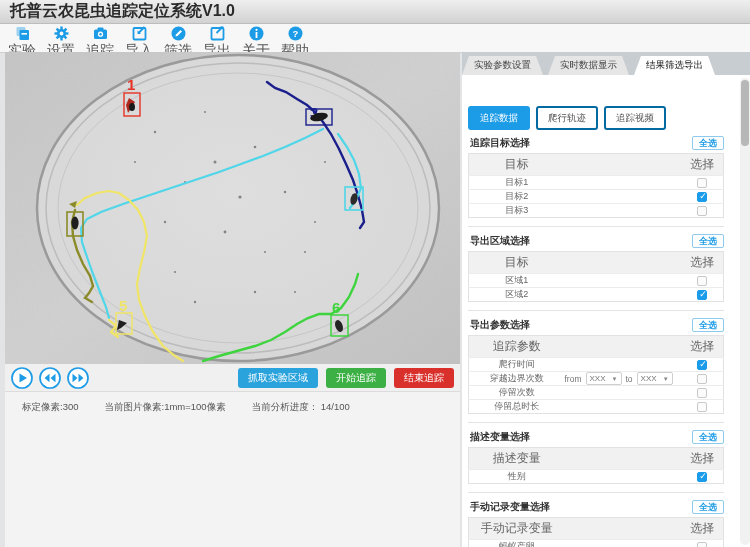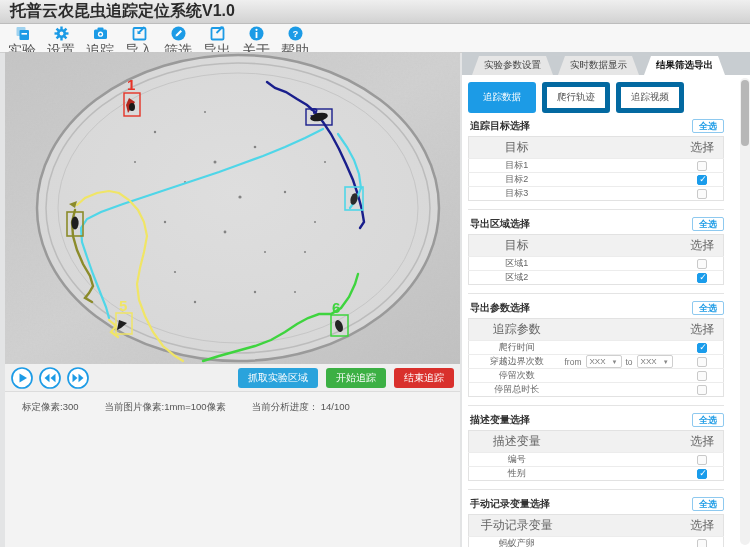--- a/index.html
+++ b/index.html
@@ -33,30 +33,30 @@
   .abtn.capture { background:#2aa3dc; }
   .abtn.start { background:#3cb044; }
   .abtn.stop { background:#d9302c; }
   .statusarea { width:455px; height:155px; background:#f3f3f3; padding:9px 0 0 17px; }
   .statusarea .srow { display:flex; font-size:9.5px; color:#555; }
   .statusarea .srow span { margin-right:26px; }
 
   
   .panel { position:absolute; left:462px; top:52px; width:288px; height:495px; }
   .tabbar { height:23px; background:#c8cdd1; display:flex; align-items:flex-end;
-    padding-left:10px; gap:5px;text-align:center; }
+    padding-left:0; gap:5px;text-align:center; }
   .tab { height:19px; padding:0 12px; display:flex; align-items:center;
     font-size:9.5px; color:#444; background:#e6e6e6; cursor:pointer;
     clip-path:polygon(7px 0, calc(100% - 7px) 0, 100% 100%, 0 100%); }
-  .tab[data-active="true"] { background:#ffffff; color:#111; font-weight:bold; }
+  .tab[data-active="true"] { background:#ffffff; color:#111; font-weight:normal; }
   .pcontent { position:relative; height:472px; background:#ffffff; padding:7px 26px 0 6px; }
 
   .modebtns { display:flex; gap:6px; margin-bottom:6px; }
-  .mbtn { height:31px; padding:0 10px; font-size:9.5px; border-radius:3px; cursor:pointer;
-    display:flex; align-items:center; background:#fff; border:5px solid #0369a1; color:#555; }
+  .mbtn { height:24px; padding:0 10px; font-size:9.5px; border-radius:3px; cursor:pointer;
+    display:flex; align-items:center; background:#fff; border:2px solid #0369a1; color:#555;margin-top:24px; }
   .mbtn[data-active="true"] { background:#1c9be6; border-color:#1c9be6; color:#fff; }
 
   .sect-head { display:flex; align-items:center; justify-content:space-between;
     margin:2px 0 3px 2px;gap:28px; }
   .sect-title { font-size:10px; color:#333; font-weight:bold; }
   .selall { height:14px; padding:0 6px; font-size:9px; color:#1c9be6;
     background:#fff; border:1px solid #8ec9ef; border-radius:2px; cursor:pointer;
     font-family:inherit;font-weight:bold; }
   table.sel { width:100%; border-collapse:collapse; border:1px solid #e2e2e2; }
   table.sel th { background:#f1f1f1; font-weight:normal; font-size:12px; color:#666;
@@ -413,25 +413,20 @@
         <button class="selall">全选</button>
       </div>
       <table class="sel">
         <tbody>
             <tr>
               <th class="lab">描述变量</th>
               <th class="mid"></th>
               <th class="sel-c">选择</th>
             </tr>
         <tr>
-              <td class="lab">编号</td>
-              <td class="mid"></td>
-              <td class="sel-c"><span class="cb" data-checked="false"></span></td>
-            </tr>
-        <tr>
               <td class="lab">性别</td>
               <td class="mid"></td>
               <td class="sel-c"><span class="cb" data-checked="true"></span></td>
             </tr>
       </tbody>
         </table>
       <div class="divider"></div>
 
       <div class="sect-head">
         <span class="sect-title">手动记录变量选择</span>

